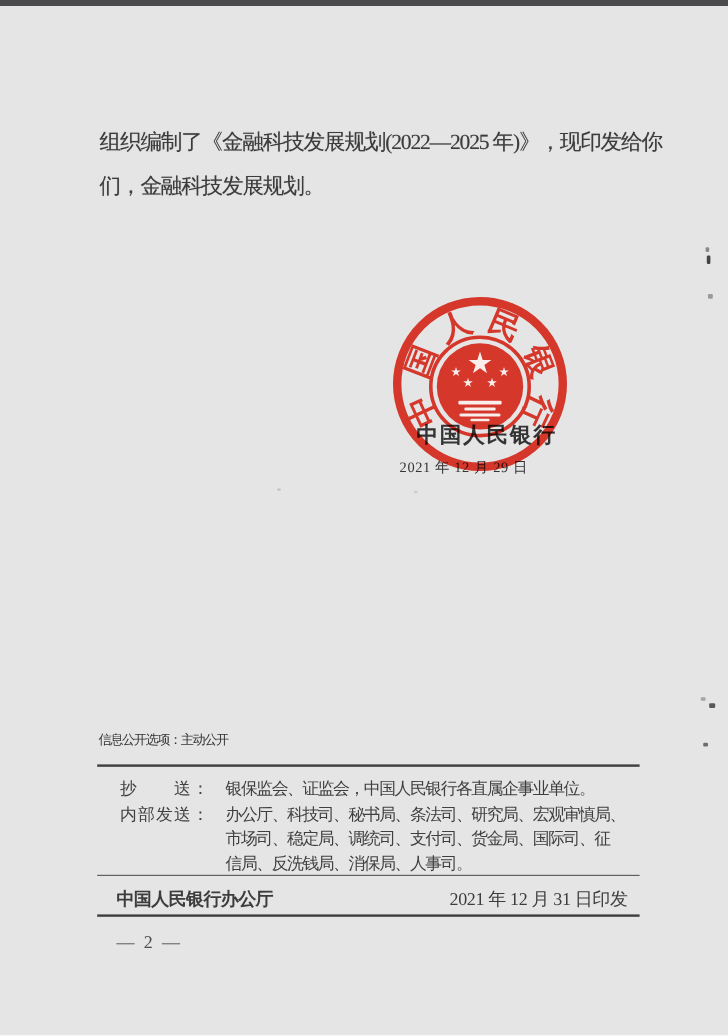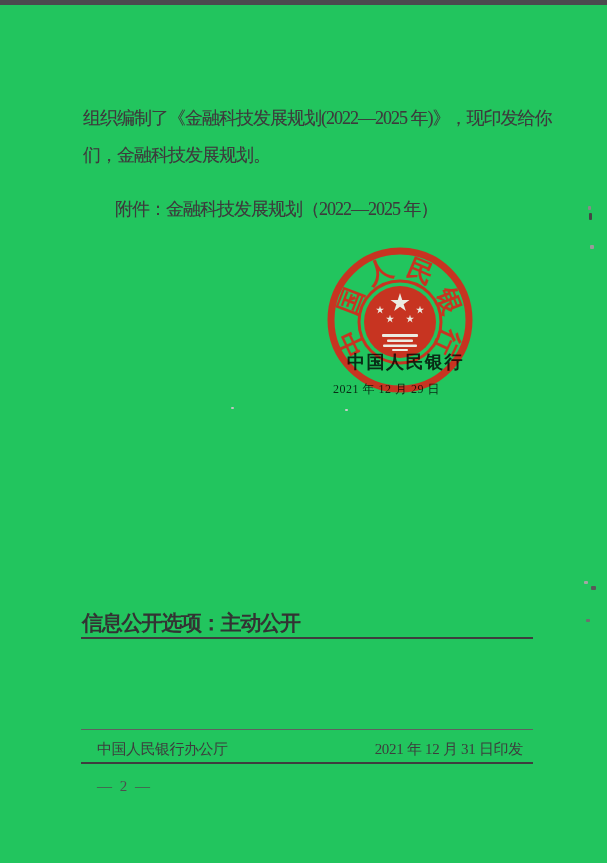--- a/index.html
+++ b/index.html
@@ -1,18 +1,18 @@
 <!DOCTYPE html>
 <html><head>
 <meta charset="utf-8">
 <style>
   html,body { margin:0; padding:0; background:#ffffff; }
   .page {
     position:relative; width:607px; height:863px;
-    background:#22c55e; overflow:hidden;
+    background:#e5e5e5; overflow:hidden;
     font-family:"Liberation Serif","DejaVu Serif",serif;
     color:#3d3d3d;
   }
   .top-strip { position:absolute; top:0; left:0; width:607px; height:5px; background:#4b4b4e; }
 
   .body-para {
     position:absolute; left:83px; top:100px;
     font-size:18px; letter-spacing:-1px; line-height:37px;
     white-space:nowrap; color:#3c3c3c;
     text-shadow:0 0 0.6px rgba(70,70,70,0.5);
@@ -32,21 +32,21 @@
     mix-blend-mode:multiply; white-space:nowrap; z-index:3;font-weight:bold;
   }
   .sig-date {
     position:absolute; left:333px; top:381px;
     font-size:12px; letter-spacing:0.5px; color:#3a3a3a;
     mix-blend-mode:multiply; white-space:nowrap; z-index:3;
   }
 
   .disclosure {
     position:absolute; left:82px; top:609px;
-    font-size:21px; font-weight:bold; letter-spacing:-1.2px;
+    font-size:11px; font-weight:normal; letter-spacing:-1.2px;
     color:#333; white-space:nowrap;
   }
   .rule { position:absolute; left:81px; width:452px; }
   .rule1 { top:637px; height:2px; background:#3e3e3e; }
   .rule2 { top:729px; height:1px; background:#606060; }
   .rule3 { top:762px; height:2px; background:#3e3e3e; }
 
   .dist {
     position:absolute; left:100px; top:649px; width:440px;
     font-size:14px; color:#3f3f3f;
@@ -55,21 +55,21 @@
   .dist-label { flex:0 0 88px; letter-spacing:1px; white-space:nowrap; }
   .dist-content { flex:1; letter-spacing:-1.2px; white-space:nowrap; }
   .dist-line { display:block; }
 
   .footer-row {
     position:absolute; left:81px; top:740px; width:452px;
     display:flex; justify-content:space-between; align-items:baseline;
     box-sizing:border-box; padding-left:16px; padding-right:10px;
     font-size:15px; color:#3d3d3d; white-space:nowrap;
   }
-  .footer-issuer { letter-spacing:-0.5px; }
+  .footer-issuer { letter-spacing:-0.5px;font-weight:bold; }
   .footer-date { letter-spacing:-0.3px;margin-left:48px; }
 
   .page-num {
     position:absolute; left:97px; top:778px;
     font-size:15px; color:#4e4e4e; letter-spacing:2px; white-space:nowrap;
   }
 
   .speck { position:absolute; border-radius:1px; }
   .s1 { left:588px; top:206px; width:3px; height:4px; background:#8a8a8a; }
   .s2 { left:589px; top:213px; width:3px; height:7px; background:#454545; }
@@ -84,21 +84,20 @@
 <body>
 
 <div class="page">
   <div class="top-strip"></div>
 
   <div class="body-para">
     <div>组织编制了《金融科技发展规划(2022—2025 年)》，现印发给你</div>
     <div>们，金融科技发展规划。</div>
   </div>
 
-  <div class="attachment">附件：金融科技发展规划（2022—2025 年）</div>
 
   <svg class="seal" viewBox="0 0 160 160" width="160" height="160" xmlns="http://www.w3.org/2000/svg">
     <defs>
       <path id="star5" d="M0,-10 L2.245,-3.09 L9.511,-3.09 L3.633,1.18 L5.878,8.09 L0,3.82 L-5.878,8.09 L-3.633,1.18 L-9.511,-3.09 L-2.245,-3.09 Z"></path>
     </defs>
     <circle cx="80" cy="78" r="69" fill="none" stroke="#d42a1d" stroke-width="7"></circle>
     <text x="80" y="34" font-size="26" font-weight="bold" fill="#d42a1d" text-anchor="middle" transform="rotate(-115 80 78)">中</text>
     <text x="80" y="34" font-size="26" font-weight="bold" fill="#d42a1d" text-anchor="middle" transform="rotate(-69 80 78)">国</text>
     <text x="80" y="34" font-size="26" font-weight="bold" fill="#d42a1d" text-anchor="middle" transform="rotate(-23 80 78)">人</text>
     <text x="80" y="34" font-size="26" font-weight="bold" fill="#d42a1d" text-anchor="middle" transform="rotate(23 80 78)">民</text>
@@ -121,20 +120,34 @@
     </g>
   </svg>
 
   <div class="sig-org">中国人民银行</div>
   <div class="sig-date">2021 年 12 月 29 日</div>
 
   <div class="disclosure">信息公开选项：主动公开</div>
 
   <div class="rule rule1"></div>
 
+  <div class="dist">
+    <div class="dist-row">
+      <span class="dist-label">抄　　送：</span>
+      <span class="dist-content">银保监会、证监会，中国人民银行各直属企事业单位。</span>
+    </div>
+    <div class="dist-row">
+      <span class="dist-label">内部发送：</span>
+      <span class="dist-content">
+        <span class="dist-line">办公厅、科技司、秘书局、条法司、研究局、宏观审慎局、</span>
+        <span class="dist-line">市场司、稳定局、调统司、支付司、货金局、国际司、征</span>
+        <span class="dist-line">信局、反洗钱局、消保局、人事司。</span>
+      </span>
+    </div>
+  </div>
 
   <div class="rule rule2"></div>
 
   <div class="footer-row">
     <span class="footer-issuer">中国人民银行办公厅</span>
     <span class="footer-date">2021 年 12 月 31 日印发</span>
   </div>
 
   <div class="rule rule3"></div>
 

